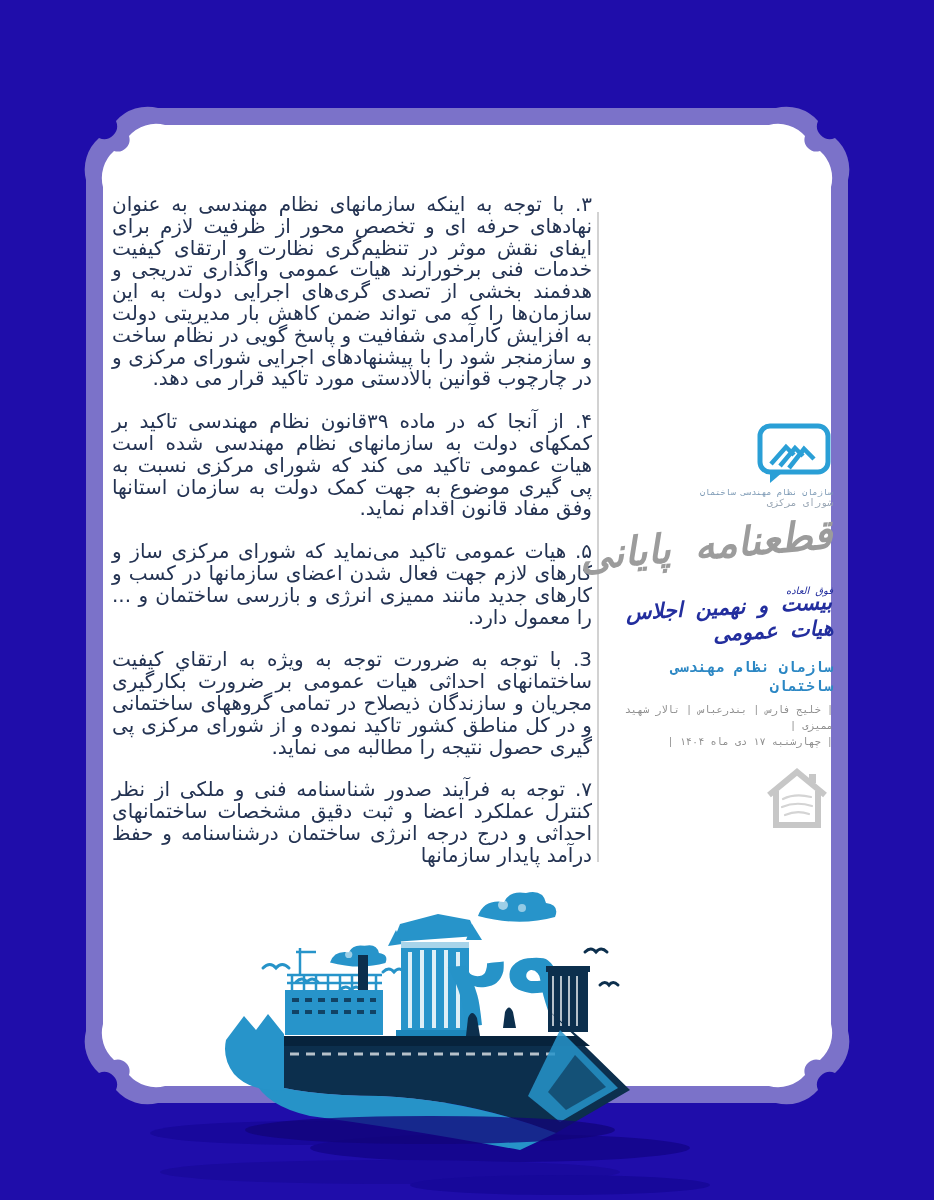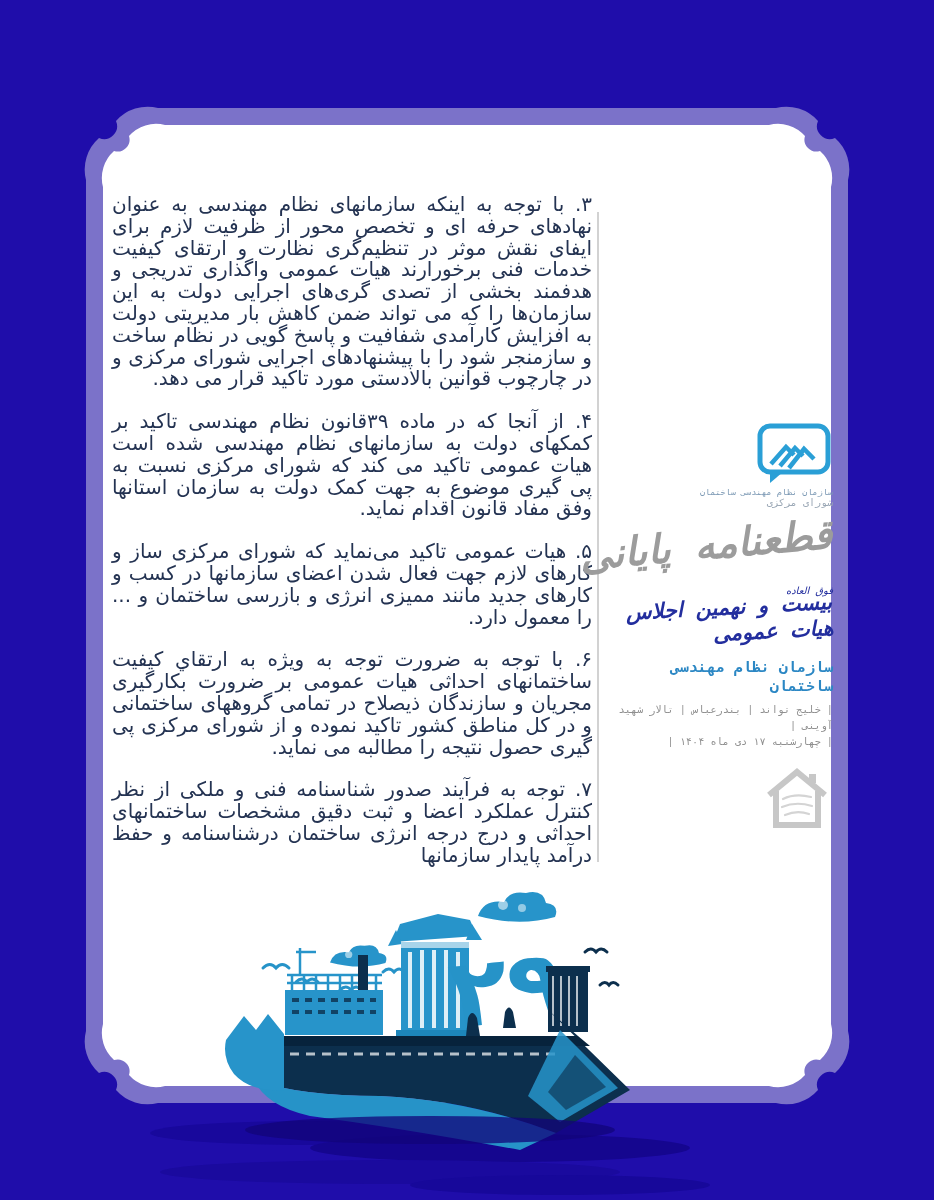--- a/index.html
+++ b/index.html
@@ -200,21 +200,21 @@
       </g>
 
       <ellipse cx="430" cy="1130" rx="185" ry="14" fill="#120479" opacity="0.75"></ellipse>
     </g>
   </svg>
 
   <div class="text-col" dir="rtl">
     <p>۳. با توجه به اینکه سازمانهای نظام مهندسی به عنوان نهادهای حرفه ای و تخصص محور از ظرفیت لازم برای ایفای نقش موثر در تنظیم‌گری نظارت و ارتقای کیفیت خدمات فنی برخورارند هیات عمومی واگذاری تدریجی و هدفمند بخشی از تصدی گری‌های اجرایی دولت به این سازمان‌ها را که می تواند ضمن کاهش بار مدیریتی دولت به افزایش کارآمدی شفافیت و پاسخ گویی در نظام ساخت و سازمنجر شود را با پیشنهادهای اجرایی شورای مرکزی و در چارچوب قوانین بالادستی مورد تاکید قرار می دهد.</p>
     <p>۴. از آنجا که در ماده ۳۹قانون نظام مهندسی تاکید بر کمکهای دولت به سازمانهای نظام مهندسی شده است هیات عمومی تاکید می کند که شورای مرکزی نسبت به پی گیری موضوع به جهت کمک دولت به سازمان استانها وفق مفاد قانون اقدام نماید.</p>
     <p>۵. هیات عمومی تاکید می‌نماید که شورای مرکزی ساز و کارهای لازم جهت فعال شدن اعضای سازمانها در کسب و کارهای جدید مانند ممیزی انرژی و بازرسی ساختمان و ... را معمول دارد.</p>
-    <p>۶. با توجه به ضرورت توجه به ویژه به ارتقاي کیفیت ساختمانهای احداثی هیات عمومی بر ضرورت بکارگیری مجریان و سازندگان ذیصلاح در تمامی گروههای ساختمانی و در کل مناطق کشور تاکید نموده و از شورای مرکزی پی گیری حصول نتیجه را مطالبه می نماید.</p>
+    <p>3. با توجه به ضرورت توجه به ویژه به ارتقاي کیفیت ساختمانهای احداثی هیات عمومی بر ضرورت بکارگیری مجریان و سازندگان ذیصلاح در تمامی گروههای ساختمانی و در کل مناطق کشور تاکید نموده و از شورای مرکزی پی گیری حصول نتیجه را مطالبه می نماید.</p>
     <p>۷. توجه به فرآیند صدور شناسنامه فنی و ملکی از نظر کنترل عملکرد اعضا و ثبت دقیق مشخصات ساختمانهای احداثی و درج درجه انرژی ساختمان درشناسنامه و حفظ درآمد پایدار سازمانها</p>
   </div>
 
   <div class="divider"></div>
 
   <div class="side-col" dir="rtl">
 
     <div class="logo-wrap">
       <svg width="78" height="62" viewBox="0 0 78 62">
         <rect x="5" y="4" width="68" height="46" rx="10" fill="none" stroke="#2a9fd6" stroke-width="5"></rect>
@@ -228,21 +228,21 @@
     </div>
     <div class="logo-caption1">سازمان نظام مهندسی ساختمان</div>
     <div class="logo-caption2">شورای مرکزی</div>
 
     <div class="title-calligraphy">قطعنامه پایانی</div>
 
     <div class="event-super">فوق العاده</div>
     <div class="event-title">بیست و نهمین اجلاس هیات عمومی</div>
     <div class="event-org">سازمان نظام مهندسی ساختمان</div>
 
-    <div class="venue-line">| خلیج تواند | بندرعباس | تالار شهید آوینی |</div>
+    <div class="venue-line">| خلیج فارس | بندرعباس | تالار شهید ممیزی |</div>
     <div class="date-line">| چهارشنبه ۱۷ دی ماه ۱۴۰۴ |</div>
 
     <div class="stamp-wrap">
       <svg width="72" height="68" viewBox="0 0 72 68">
         <g stroke="#c7c7c7" stroke-width="6" fill="none" stroke-linejoin="miter">
           <path d="M8,30 L36,7 L64,30"></path>
           <path d="M15,26 L15,60 L57,60 L57,26"></path>
         </g>
         <rect x="48" y="9" width="7" height="9" fill="#c7c7c7"></rect>
         <g stroke="#d4d4d4" stroke-width="2.2" fill="none" stroke-linecap="round">

